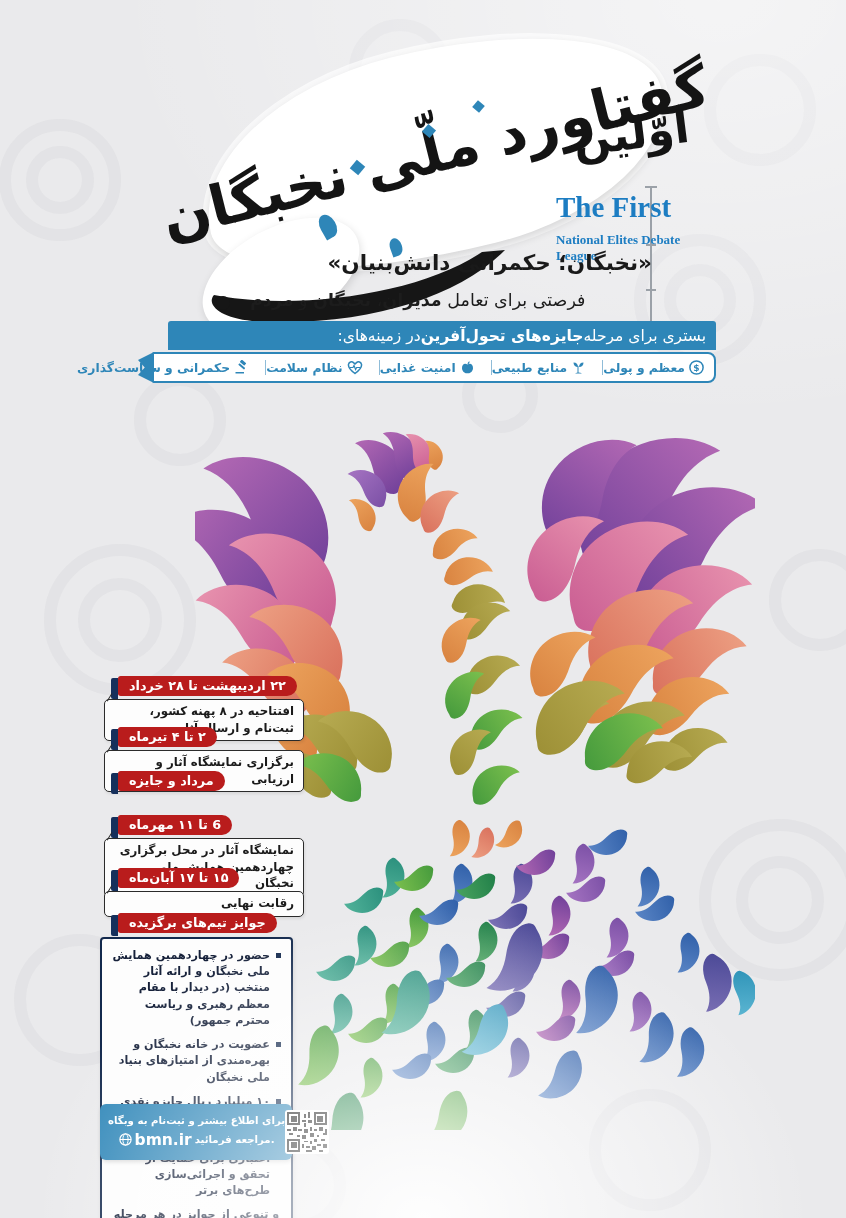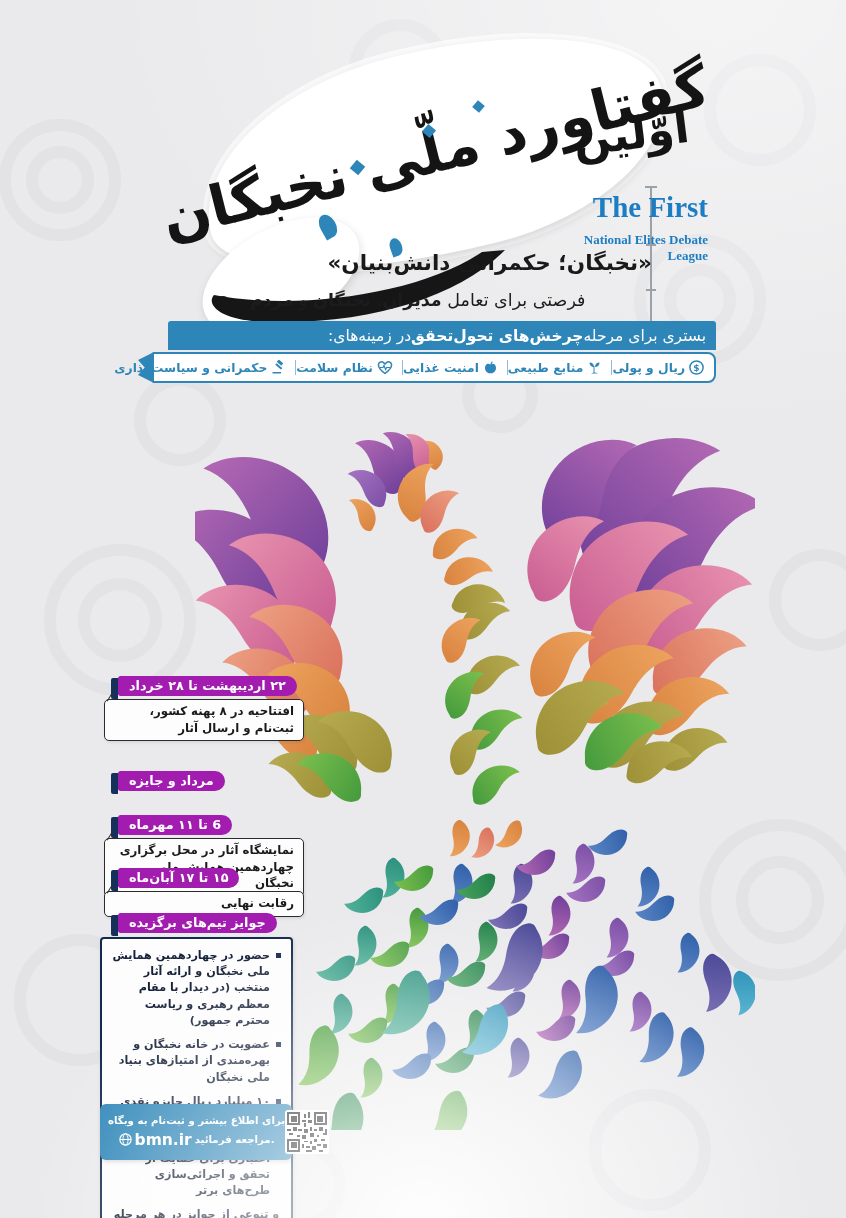--- a/index.html
+++ b/index.html
@@ -20,46 +20,46 @@
   .main-title{left:205px;top:72px;width:460px;height:160px;display:flex;align-items:center;justify-content:center;
     transform:rotate(-14deg);font-size:57px;font-weight:700;color:#141414;letter-spacing:-2px;direction:rtl;
     white-space:nowrap;}
   .blue-dot{background:#2e86b8;}
   .ordinal{left:556px;top:108px;width:150px;text-align:center;font-size:44px;font-weight:700;color:#141414;
     transform:rotate(-7deg);direction:rtl;}
   .bracket{left:650px;top:186px;width:2px;height:146px;background:#9ba1a8;}
   .bracket::before,.bracket::after{content:"";position:absolute;left:-5px;width:12px;height:2px;background:#9ba1a8;}
   .bracket::before{top:0;} .bracket::after{bottom:0;}
   .bracket .tick{position:absolute;left:-4px;width:10px;height:2px;background:#9ba1a8;}
-  .en-title{left:556px;top:192px;width:152px;text-align:right;color:#1d7dc2;
+  .en-title{left:556px;top:192px;width:152px;text-align:left;color:#1d7dc2;
     font-family:"Liberation Serif","DejaVu Serif",serif;}
   .en-title .t1{font-size:29px;font-weight:700;line-height:1.05;}
   .en-title .t2{font-size:13px;font-weight:700;margin-top:10px;}
   .slogan{left:330px;top:250px;width:322px;direction:rtl;text-align:left;font-size:21.5px;font-weight:800;
     color:#191919;white-space:nowrap;}
   .tagline{left:250px;top:290px;width:402px;direction:rtl;text-align:left;font-size:17.5px;font-weight:500;
     color:#1c1c1c;white-space:nowrap;}
   .tagline b{font-weight:800;}
   
   .banner{left:168px;top:321px;width:548px;height:29px;background:#2e86b8;border-radius:3px 3px 0 0;
     color:#fff;display:flex;align-items:center;justify-content:flex-start;direction:rtl;
     font-size:15.5px;padding:0 10px;box-sizing:border-box;white-space:nowrap;}
   .banner b{font-weight:800;}
   
   .topics{left:152px;top:352px;width:564px;height:31px;background:#fff;border:2px solid #2e86b8;
     border-radius:2px 8px 8px 2px;box-sizing:border-box;display:flex;direction:rtl;align-items:center;
     justify-content:space-between;padding:0 10px;color:#2e86b8;font-size:12.3px;font-weight:700;}
   .topics-pennant{left:138px;top:352px;width:16px;height:31px;background:#2e86b8;
     clip-path:polygon(100% 0, 0 26%, 42% 50%, 0 74%, 100% 100%);}
   .topic{display:flex;align-items:center;gap:4px;white-space:nowrap;}
-  .topic + .topic{border-right:1.5px solid #8fbcd8;padding-right:9px;}
+  .topic + .topic{border-right:1.5px solid #8fbcd8;padding-right:16px;}
   .topic svg{flex:0 0 auto;}
   
   .tl-item{position:absolute;left:104px;width:200px;}
-  .tl-tab{position:relative;display:inline-block;margin-left:14px;background:#a21caf;color:#fff;
+  .tl-tab{position:relative;display:inline-block;margin-left:14px;background:#b91c1c;color:#fff;
     font-size:12.8px;font-weight:700;padding:2px 11px 3px;border-radius:3px 11px 11px 3px;direction:rtl;
     white-space:nowrap;}
   .tl-tab::before{content:"";position:absolute;left:-7px;top:2px;width:7px;height:106%;background:#16305c;
     border-radius:2px 0 0 2px;}
   .tl-body{position:relative;margin-top:3px;background:#fdfdfd;border:1.4px solid #2b2b2b;border-radius:5px;
     padding:3px 9px 4px;font-size:11.8px;font-weight:600;direction:rtl;text-align:right;color:#1a1a1a;
     line-height:1.4;box-shadow:1px 2px 3px rgba(0,0,0,.08);}
   .tl-body::before{content:"";position:absolute;left:4px;top:-7px;width:1.4px;height:9px;background:#2b2b2b;
     transform:rotate(32deg);}
   
@@ -315,32 +315,32 @@
     <div class="t1">The First</div>
     <div class="t2">National Elites Debate League</div>
   </div>
   <div class="abs slogan">«نخبگان؛ حکمرانی دانش‌بنیان»</div>
   <div class="abs tagline">
     <span>فرصتی برای تعامل </span><b>مدیران</b><span>، </span><b>نخبگان</b><span> و </span><b>مردم</b>
   </div>
 
   <div class="abs banner">
     <span>بستری برای مرحله </span>
-      <b>چرخش‌های تحول‌تحقق</b>
+      <b>جایزه‌های تحول‌آفرین</b>
       <span> در زمینه‌های:</span>
   </div>
 
   <div class="abs topics-pennant"></div>
   <div class="abs topics">
     <span class="topic">
       <svg width="15" height="15" viewBox="0 0 15 15">
           <circle cx="7.5" cy="7.5" r="6.6" fill="none" stroke="#2e86b8" stroke-width="1.5"></circle>
           <text x="7.5" y="11" text-anchor="middle" font-size="9" font-weight="bold" fill="#2e86b8" font-family="DejaVu Sans">$</text>
         </svg>
-      <span>ریال و پولی</span>
+      <span>معظم و پولی</span>
     </span>
     <span class="topic">
       <svg width="15" height="15" viewBox="0 0 15 15" fill="#2e86b8">
           <path d="M7.5,13 L7.5,6"></path>
           <path d="M7.5,13 L7.5,6 L6.5,6 L6.5,13 Z"></path>
           <path d="M7,7 C4,7 2.5,5 2.5,2.5 C5.5,2.5 7,4.5 7,7 Z"></path>
           <path d="M8,7 C11,7 12.5,5 12.5,2.5 C9.5,2.5 8,4.5 8,7 Z"></path>
           <path d="M4,13.5 C6,12.3 9,12.3 11,13.5 Z"></path>
         </svg>
       <span>منابع طبیعی</span>
@@ -365,20 +365,24 @@
           <rect x="4" y="5.4" width="7.5" height="2" rx="0.5" transform="rotate(40 7.75 6.4)"></rect>
           <path d="M1.5,13.5 L10,13.5 L10,12 L1.5,12 Z"></path>
         </svg>
       <span>حکمرانی و سیاست‌گذاری</span>
     </span>
   </div>
 
   <div class="tl-item" style="top:675px">
     <div class="tl-tab"><span>۲۲ اردیبهشت تا ۲۸ خرداد</span></div>
     <div class="tl-body">افتتاحیه در ۸ پهنه کشور، ثبت‌نام و ارسال آثار</div>
+  </div>
+  <div class="tl-item" style="top:726px">
+    <div class="tl-tab"><span>۲ تا ۴ تیرماه</span></div>
+    <div class="tl-body">برگزاری نمایشگاه آثار و ارزیابی</div>
   </div>
   <div class="tl-item" style="top:770px">
     <div class="tl-tab"><span>مرداد و جایزه</span></div>
   </div>
   <div class="tl-item" style="top:814px">
     <div class="tl-tab"><span>6 تا ۱۱ مهرماه</span></div>
     <div class="tl-body">نمایشگاه آثار در محل برگزاری چهاردهمین همایش ملی نخبگان</div>
   </div>
   <div class="tl-item" style="top:867px">
     <div class="tl-tab"><span>۱۵ تا ۱۷ آبان‌ماه</span></div>

